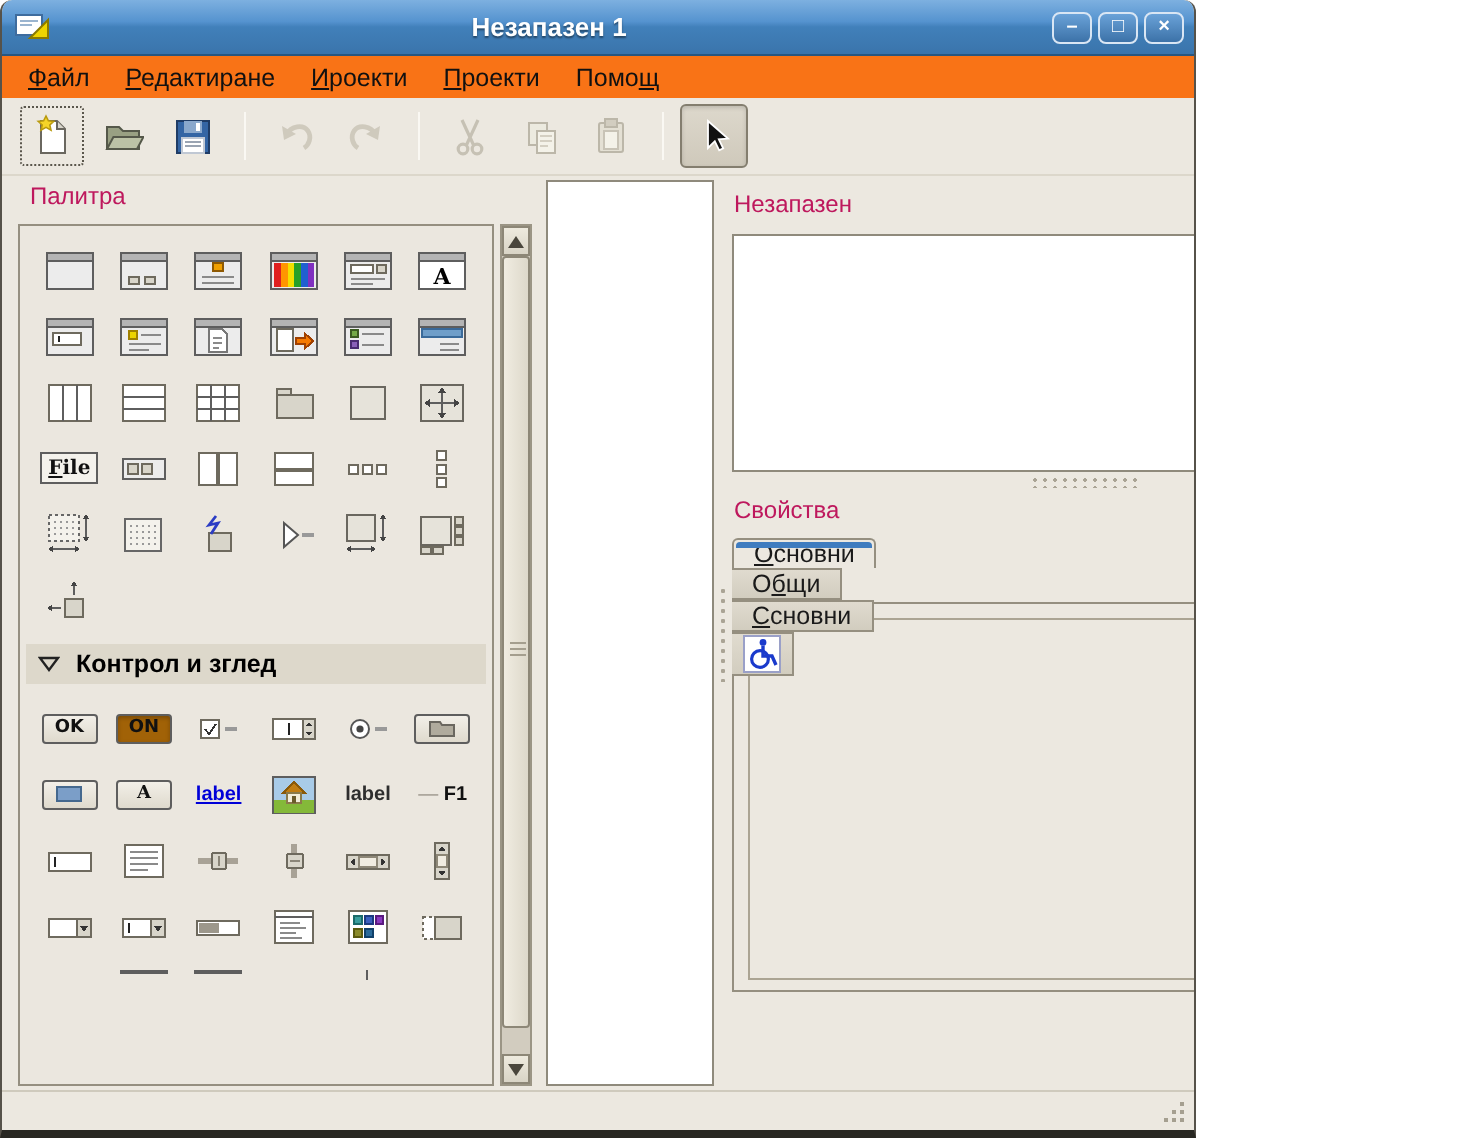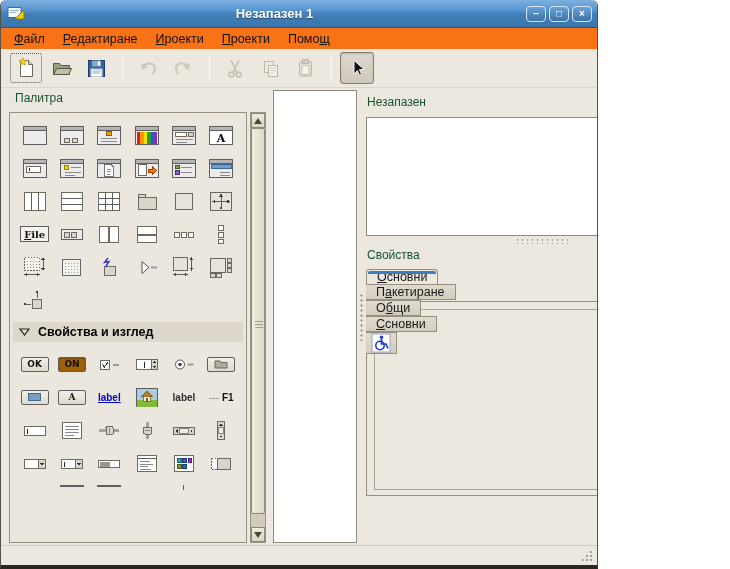--- a/index.html
+++ b/index.html
@@ -29,21 +29,21 @@
     border-bottom:1px solid #dcd7cb;}
   .tb-btn{width:34px;height:32px;display:flex;align-items:center;justify-content:center;
     border:1px solid transparent;border-radius:3px;margin-right:1px;}
   .tb-btn.focus{outline:1px dotted #5a564c;outline-offset:-2px;}
   .tb-btn.active{background:linear-gradient(180deg,#ddd8cc,#cfc9bb);border:1px solid #847e6f;
     box-shadow:inset 0 1px 2px rgba(0,0,0,.15);}
   .tb-sep{width:1px;height:24px;background:#c2bcae;border-right:1px solid #faf8f3;margin:0 8px;}
 
   
   .main{position:relative;height:457px;background:#ece8e0;}
-  .pane-label{position:absolute;font-size:12px;color:#14532d;}
+  .pane-label{position:absolute;font-size:12px;color:#be185d;}
   .palette{position:absolute;left:8px;top:24px;width:238px;height:431px;
     border:1px solid #958f80;background:#ebe7df;overflow:hidden;}
   .phead{height:20px;margin:11px 3px 0;background:#ddd8cb;display:flex;align-items:center;
     gap:8px;padding-left:6px;font-weight:bold;font-size:12.5px;color:#000;}
   .phead:first-child{margin-top:4px;}
   .prow{display:grid;grid-template-columns:repeat(6,1fr);margin:11px 6px 0;height:22px;
     align-items:center;justify-items:center;}
   .prow .cell{display:flex;align-items:center;justify-content:center;width:100%;height:22px;}
   .btn-ic{display:inline-flex;align-items:center;justify-content:center;min-width:28px;height:15px;
     padding:0 3px;border:1px solid #5e5e5e;border-radius:2px;background:linear-gradient(#f2efe8,#dfdacd);
@@ -448,21 +448,21 @@
           <span class="cell"></span>
           <span class="cell"></span>
           <span class="cell"></span>
           <span class="cell"></span>
       </div>
 
       <div class="phead">
         <svg width="11" height="8" viewBox="0 0 11 8">
             <path d="M1 1h9L5.5 7z" fill="none" stroke="#222" stroke-width="1.2"></path>
           </svg>
-        <span>Свойства и изглед</span>
+        <span>Контрол и зглед</span>
       </div>
       <div class="prow">
         <span class="cell">
             <span class="btn-ic">OK</span>
           </span>
         <span class="cell">
             <span class="btn-ic pressed">ON</span>
           </span>
         <span class="cell">
             <svg class="crisp" width="26" height="21" viewBox="0 0 26 21">
@@ -649,23 +649,20 @@
       <span class="pane-label" style="left:2px;top:7px;">Незапазен</span>
       <div class="insp-box"></div>
       <div class="hgrip"></div>
       <span class="pane-label" style="left:2px;top:160px;">Свойства</span>
 
       <div class="tabs">
         <span class="tab active">
             <span><span></span><span class="mn">О</span><span>сновни</span></span>
           </span>
         <span class="tab">
-            <span><span>П</span><span class="mn">а</span><span>кетиране</span></span>
-          </span>
-        <span class="tab">
             <span><span>О</span><span class="mn">б</span><span>щи</span></span>
           </span>
         <span class="tab">
             <span><span></span><span class="mn">С</span><span>сновни</span></span>
           </span>
         <span class="tab icon-tab">
           <svg width="20" height="20" viewBox="0 0 20 20">
             <rect x="1" y="1" width="18" height="18" fill="#fff" stroke="#9aa0c8"></rect>
             <circle cx="9" cy="12.5" r="4.2" fill="none" stroke="#1a3acc" stroke-width="1.6"></circle>
             <circle cx="10.5" cy="4.2" r="1.7" fill="#1a3acc"></circle>

